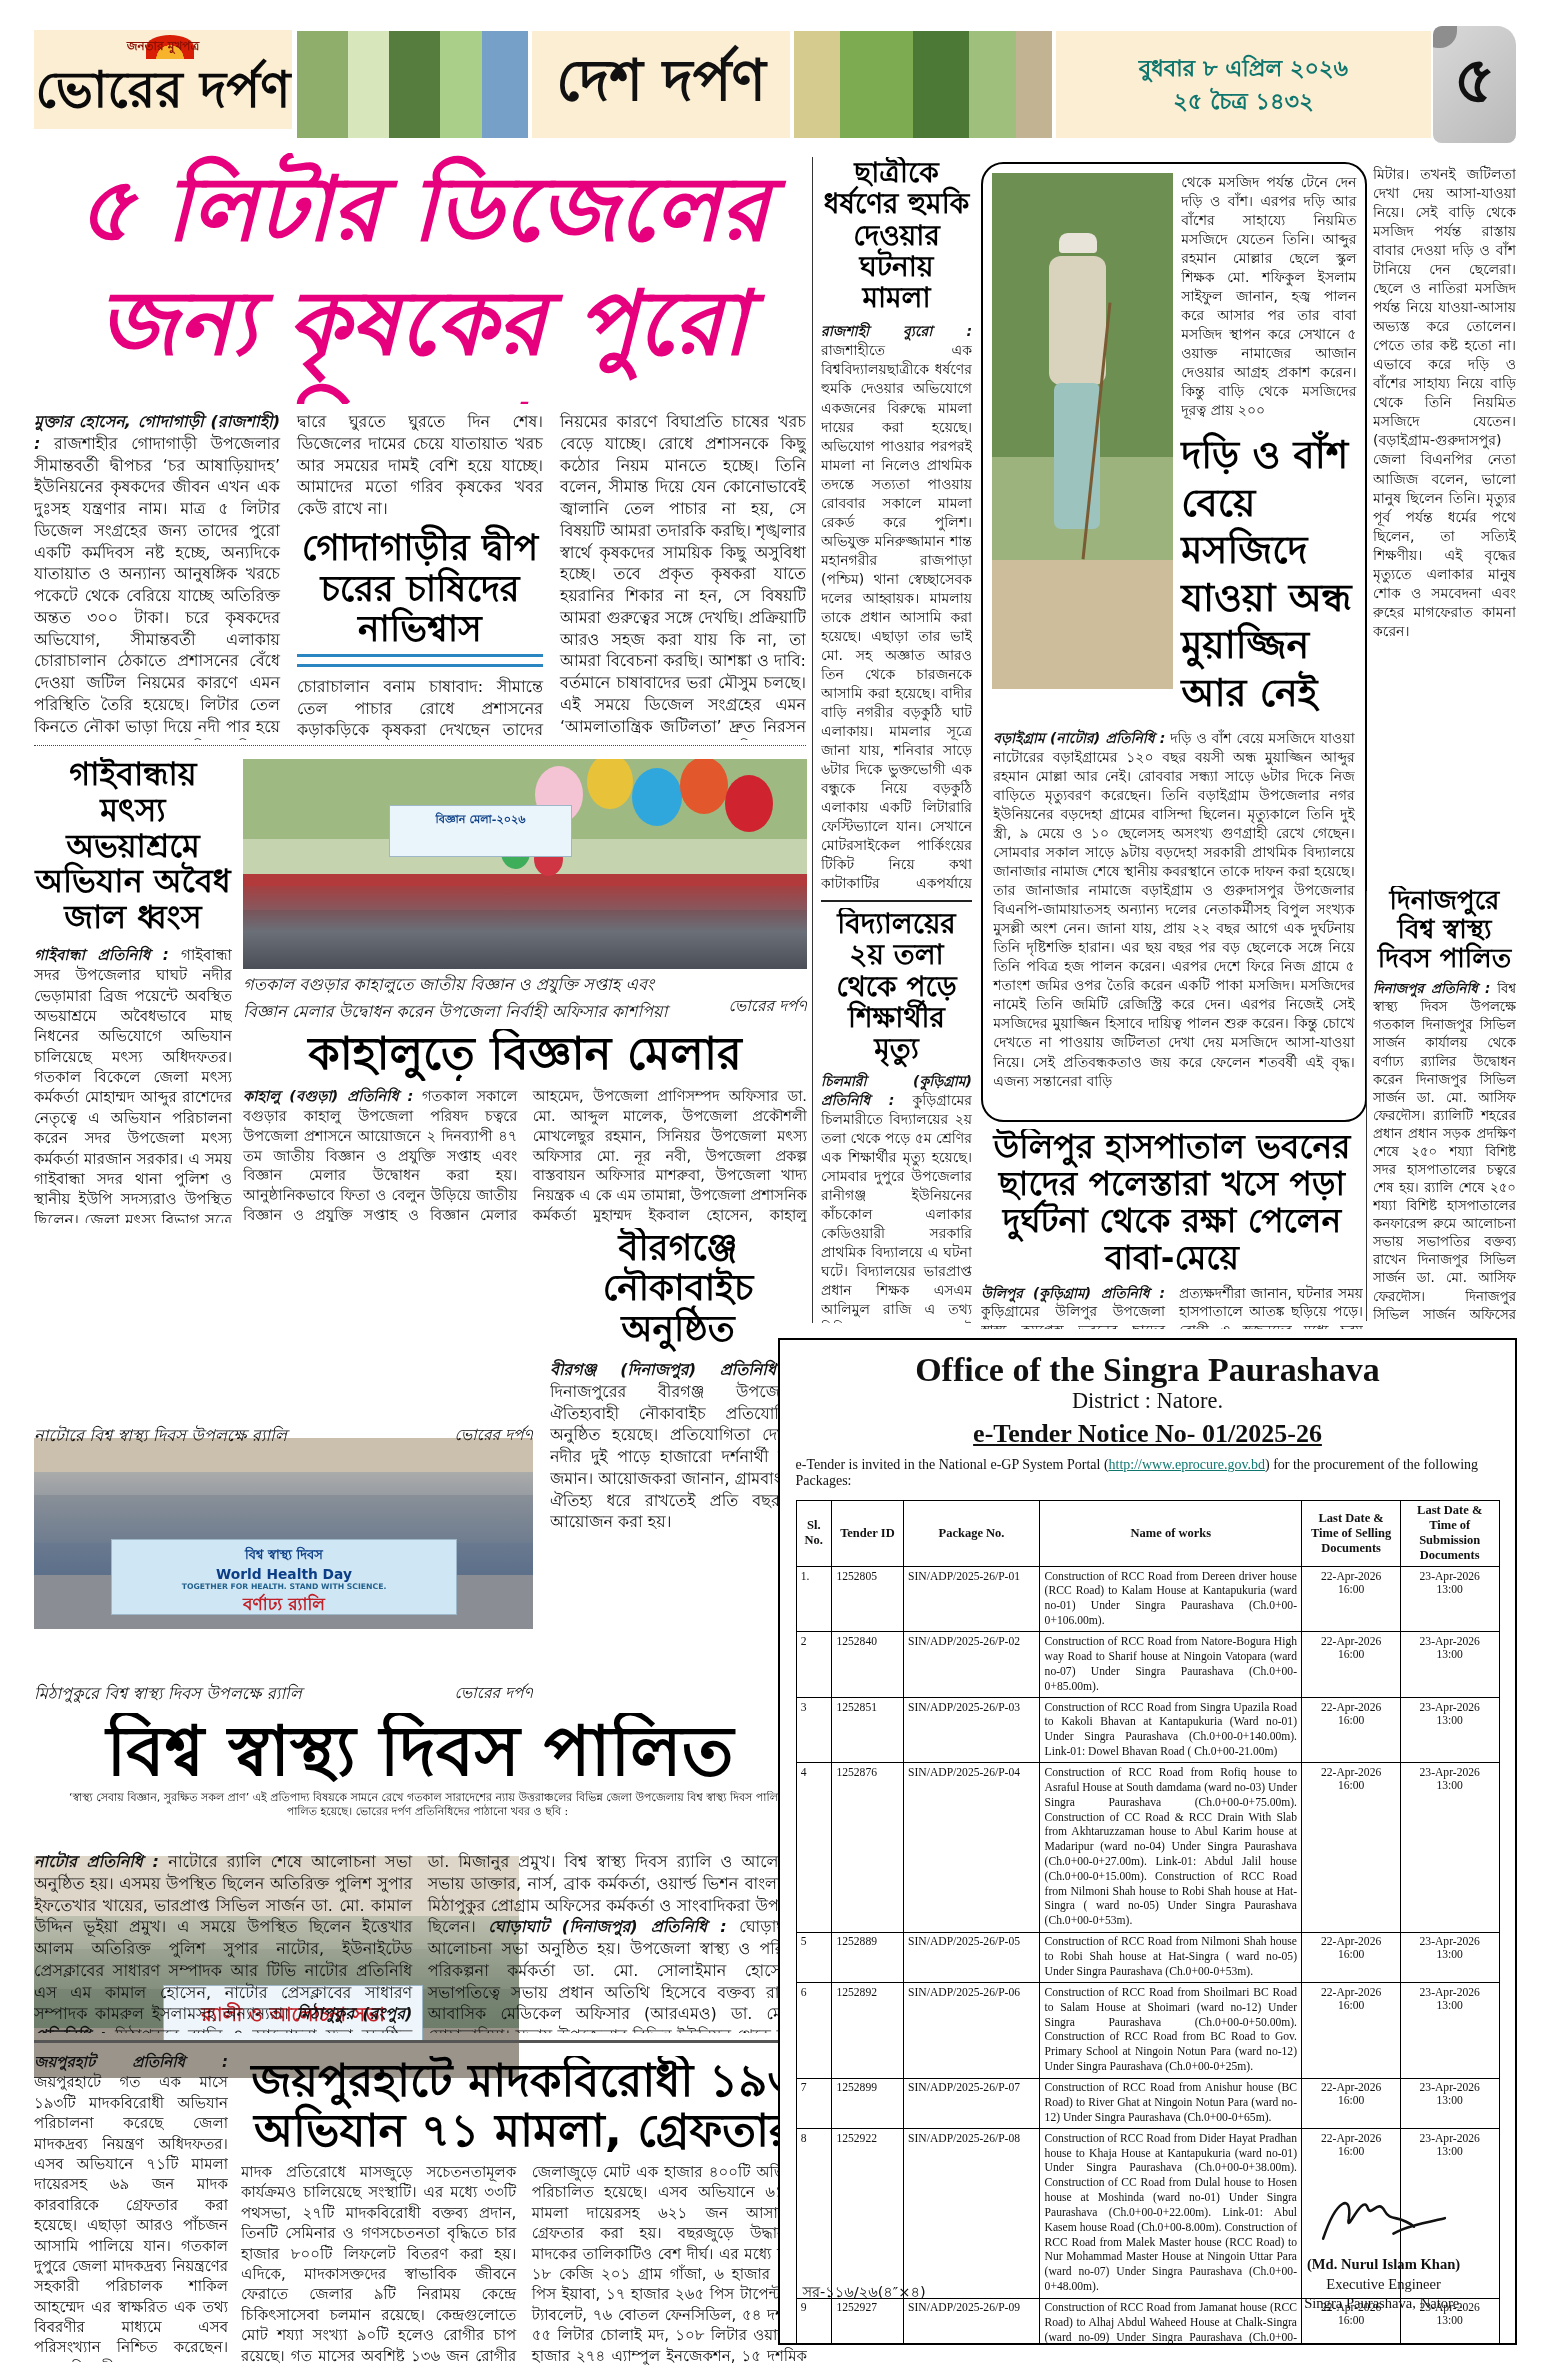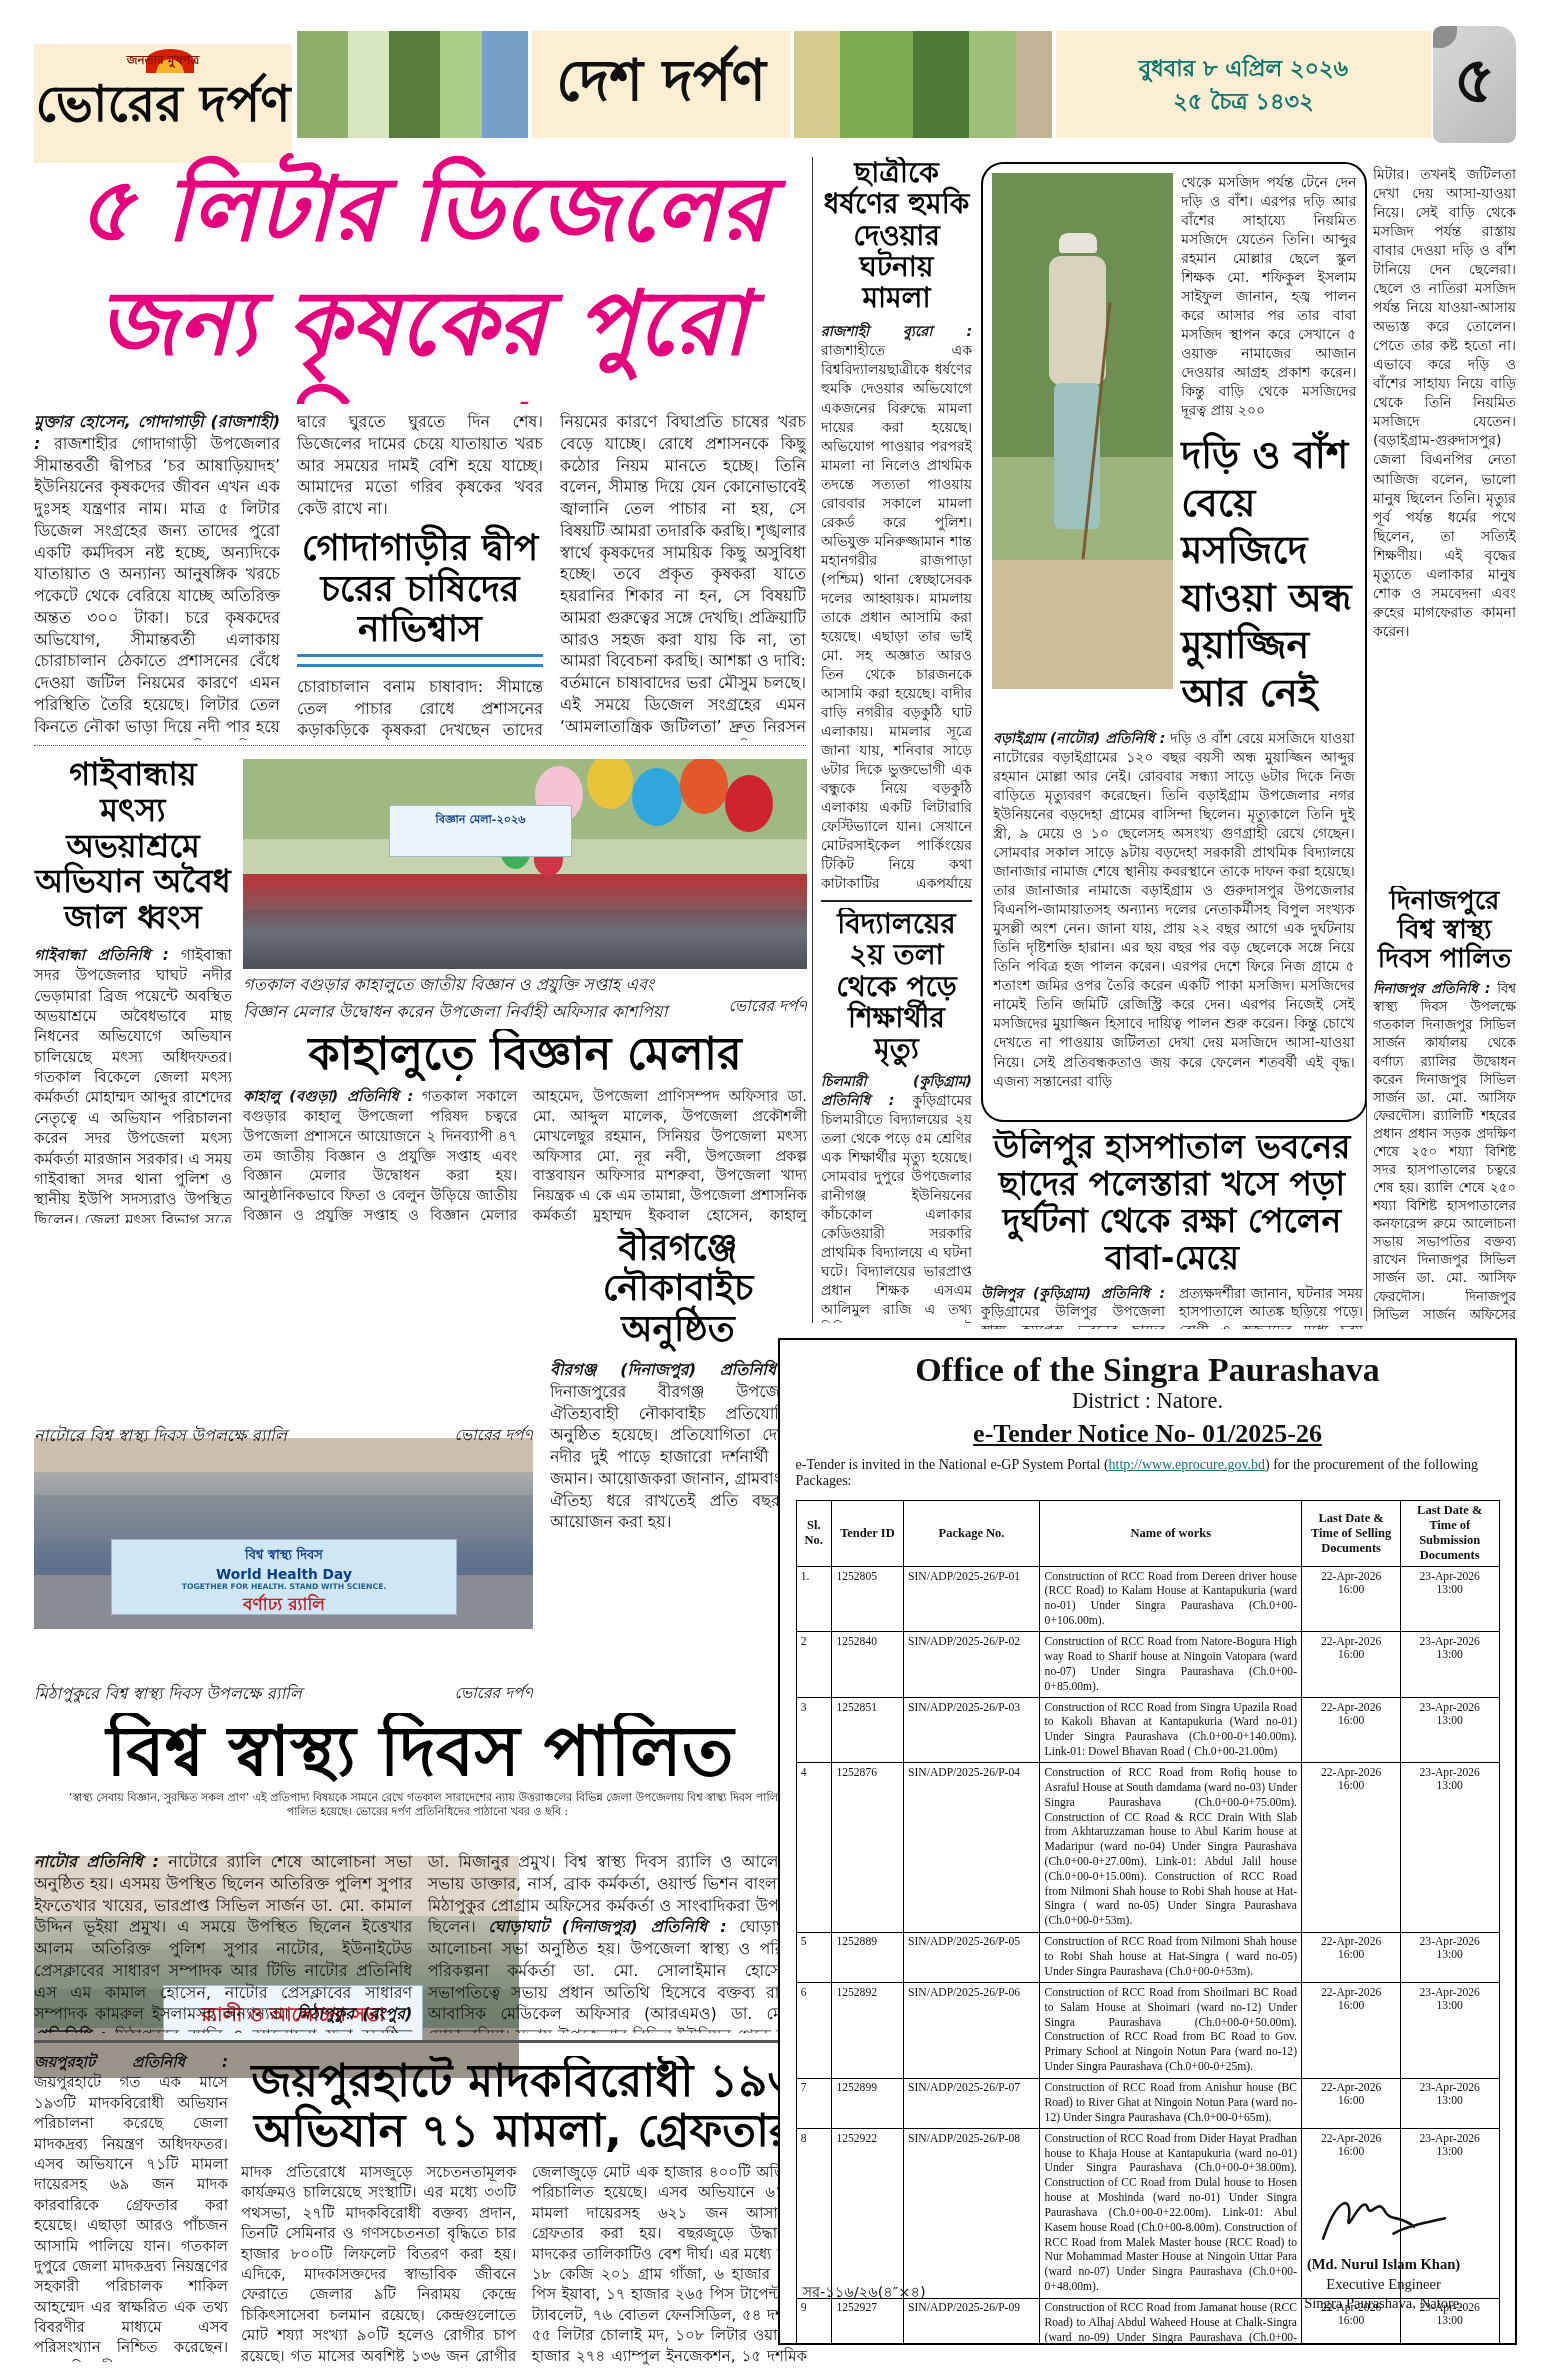--- a/index.html
+++ b/index.html
@@ -49,21 +49,21 @@
   td.c-pkg{width:127px;vertical-align:middle;}
   td.c-name{text-align:justify;line-height:1.28;}
   td.c-sell,td.c-submit{width:89px;text-align:center;vertical-align:middle;white-space:pre-line;}
   .sig{position:absolute;right:52px;bottom:29px;text-align:center;font-size:14.6px;line-height:1.35;}
   .sig .nm{font-weight:bold;}
   .t-ref{position:absolute;left:22.4px;bottom:38px;font-size:14.6px;font-family:"DejaVu Sans",sans-serif;}
 </style>
 </head>
 <body>
 
-<div class="abs cream" style="left:34px;top:44px;width:258px;height:119px;">
+<div class="abs cream" style="left:34px;top:30px;width:258px;height:99px;">
   <div style="position:absolute;left:112px;top:5.2px;width:48px;height:24px;border-radius:50% 50% 0 0;background:radial-gradient(circle at 50% 100%,#f7b32b 0 40%,#d81e05 41% 100%);"></div>
   <div class="tagline" style="position:absolute;left:0;top:6.9px;width:100%;text-align:center;">জনতার মুখপত্র</div>
   <div class="logo-big" style="position:absolute;left:0;top:34px;width:100%;text-align:center;">ভোরের দর্পণ</div>
 </div>
 <div class="abs" style="left:297px;top:31px;width:231px;height:107px;background:linear-gradient(90deg,#8fae6b 0 22%,#d8e6bb 22% 40%,#567d3e 40% 62%,#a9cf89 62% 80%,#77a0c9 80%);"></div>
 <div class="abs cream" style="left:532px;top:31px;width:258px;height:107px;display:flex;align-items:center;justify-content:center;">
   <span class="section-name">দেশ দর্পণ</span>
 </div>
 <div class="abs" style="left:794px;top:31px;width:258px;height:107px;background:linear-gradient(90deg,#d6cb8f 0 18%,#7cab52 18% 46%,#4c7a36 46% 68%,#9fbf7d 68% 86%,#c2b493 86%);"></div>
 <div class="abs cream" style="left:1056px;top:31px;width:375px;height:107px;display:flex;align-items:center;justify-content:center;">

